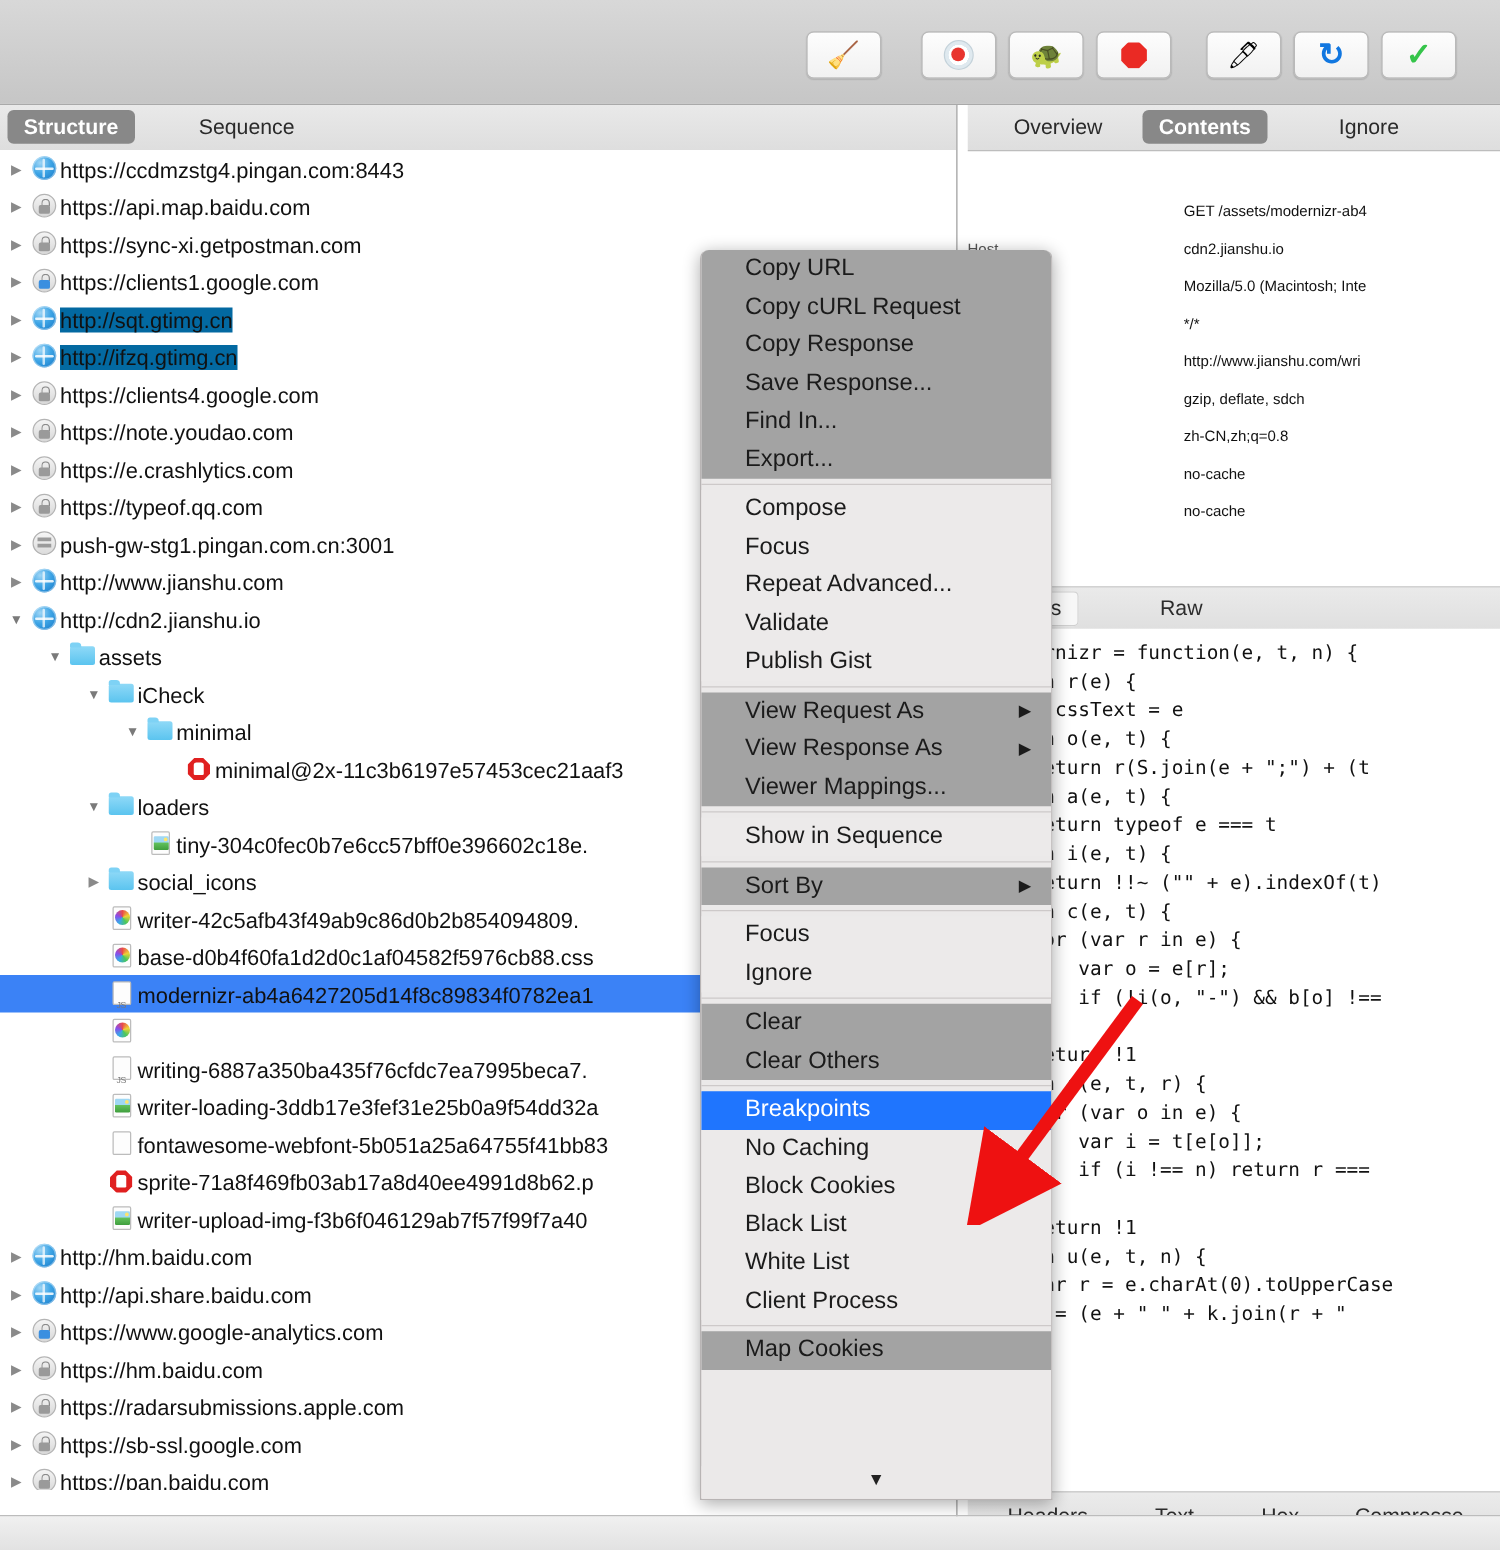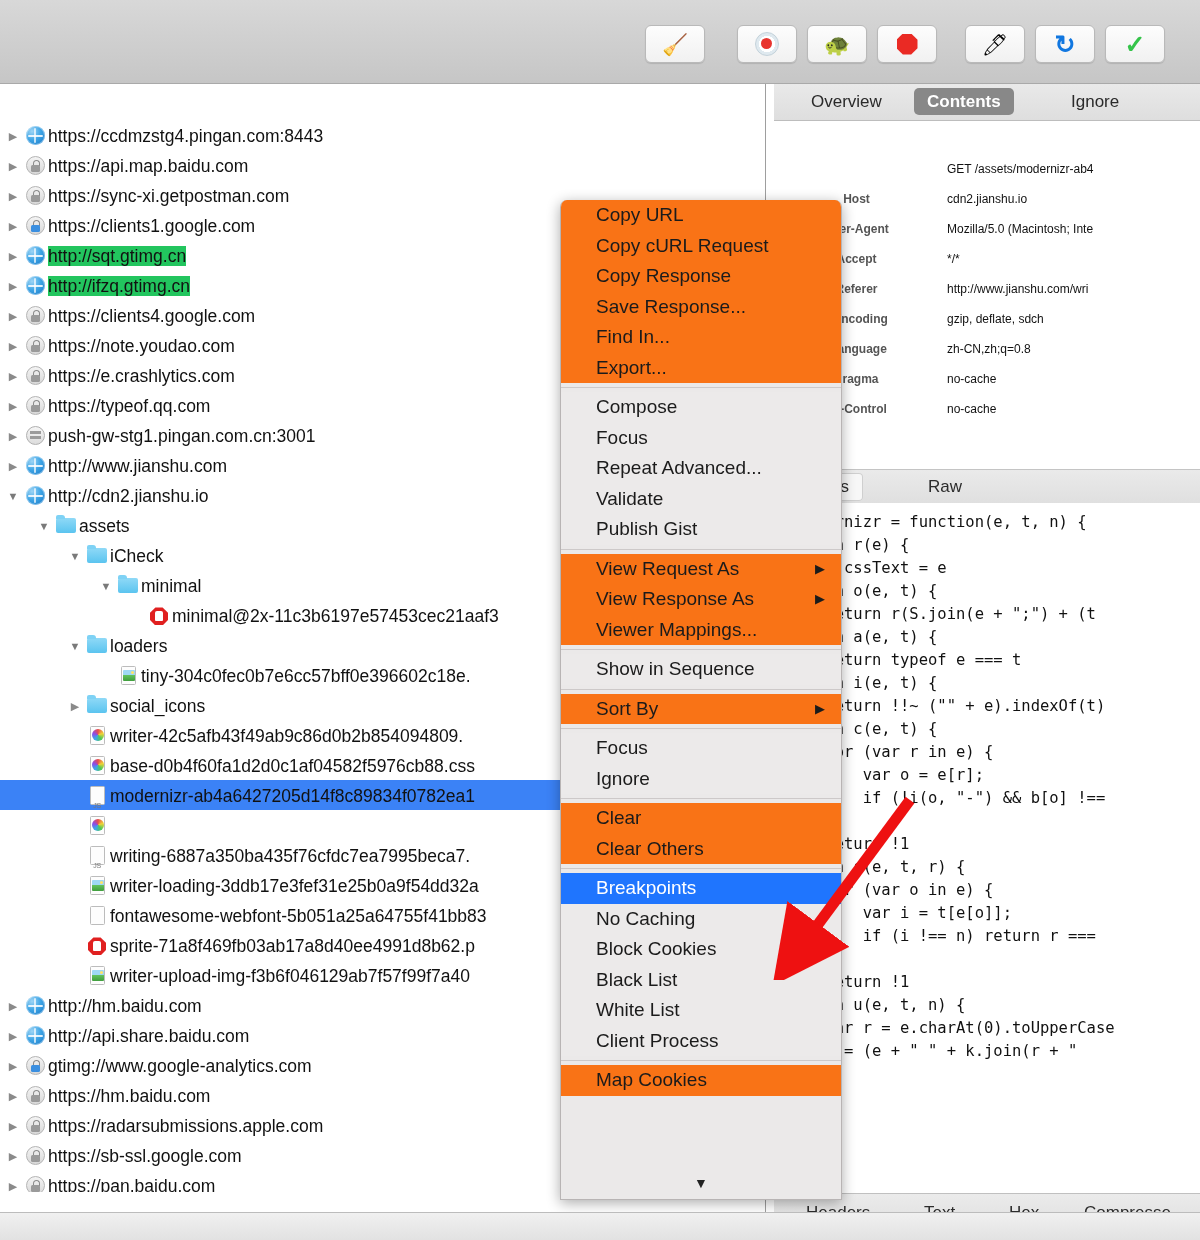--- a/index.html
+++ b/index.html
@@ -62,21 +62,21 @@
   .disc{
     display:inline-block;width:18px;text-align:center;color:#8a8a8a;font-size:11px;
     vertical-align:middle;
   }
   .disc.open{color:#7a7a7a;}
   .ico{
     display:inline-block;width:26px;text-align:center;vertical-align:middle;
     font-size:16px;line-height:30px;
   }
   .lbl{vertical-align:middle;}
-  .hl{background:#22c55e;}
+  .hl{background:#0369a1;}
 
   
   .g-globe{
     display:inline-block;width:19px;height:19px;border-radius:50%;
     background:radial-gradient(circle at 32% 28%,#9ed5f5 0%,#3ea5e6 45%,#1273c4 100%);
     position:relative;vertical-align:-4px;
     box-shadow:inset 0 0 0 1px rgba(255,255,255,.4);
   }
   .g-globe:before{
     content:"";position:absolute;left:2px;top:8.5px;width:15px;height:2px;
@@ -172,21 +172,21 @@
   #tab-contents{left:140px;}
   #tab-summary{left:284px;}
 
   #headers-list{
     position:absolute;left:0;top:37px;width:434px;height:345px;background:#fff;
     font-size:12px;
     margin-top:33px;
   }
   .hrow{height:30px;line-height:30px;white-space:nowrap;overflow:hidden;}
   .hkey{
-    display:inline-block;width:173px;text-align:center;color:#555;font-weight:bold;
+    display:inline-block;width:173px;text-align:left;color:#555;font-weight:normal;
     padding-right:8px;box-sizing:border-box;vertical-align:top;
   }
   .hval{display:inline-block;color:#111;vertical-align:top;}
 
   #body-tabbar{
     position:absolute;left:0;top:385px;width:434px;height:34px;
     background:linear-gradient(to bottom,#eaeaea,#dfdfdf);
     border-top:1px solid #c4c4c4;border-bottom:1px solid #c4c4c4;
   }
   .btab{
@@ -222,21 +222,21 @@
   
   #ctxmenu{
     position:absolute;left:560px;top:200px;width:282px;height:1000px;
     background:#ebe9e9;
     border:1px solid #b8b4b4;border-top:none;
     border-radius:7px 7px 0 0;
     box-shadow:0 3px 14px rgba(0,0,0,.33);
     font-size:19px;color:#1b1b1b;
     box-sizing:border-box;overflow:hidden;
   }
-  .mgroup{background:#f97316;}
+  .mgroup{background:#a3a3a3;}
   .mgroup.g2{background:#eceaea;}
   .mitem{
     height:30.5px;line-height:30.5px;padding-left:35px;white-space:nowrap;position:relative;
   }
   .mitem.hl{background:#1f75fe;color:#fff;}
   .msep{height:1px;background:#cdc9c9;margin:4px 0;}
   .marrow{
     position:absolute;right:16px;top:0;line-height:30.5px;font-size:13px;color:#1b1b1b;
   }
   #ctx-scroll-down{
@@ -286,20 +286,24 @@
         <span style="color:#1177e0;font-size:25px;font-weight:bold;line-height:1;">↻</span>
       </div>
     <div class="tb-btn">
         <span style="color:#35c44a;font-size:25px;font-weight:bold;line-height:1;">✓</span>
       </div>
   </div>
 </div>
 
 <div id="left-panel">
 
+  <div id="left-tabbar">
+    <div class="seg active" id="tab-structure">Structure</div>
+    <div class="seg" id="tab-sequence">Sequence</div>
+  </div>
 
   <div id="tree">
       <div class="row"><span style="display:inline-block;width:4px"></span><span class="disc">▶</span><span class="ico"><span class="g-globe"></span></span><span class="lbl">https://ccdmzstg4.pingan.com:8443</span></div>
       <div class="row"><span style="display:inline-block;width:4px"></span><span class="disc">▶</span><span class="ico"><span class="g-lock"></span></span><span class="lbl">https://api.map.baidu.com</span></div>
       <div class="row"><span style="display:inline-block;width:4px"></span><span class="disc">▶</span><span class="ico"><span class="g-lock"></span></span><span class="lbl">https://sync-xi.getpostman.com</span></div>
       <div class="row"><span style="display:inline-block;width:4px"></span><span class="disc">▶</span><span class="ico"><span class="g-lock blue"></span></span><span class="lbl">https://clients1.google.com</span></div>
       <div class="row"><span style="display:inline-block;width:4px"></span><span class="disc">▶</span><span class="ico"><span class="g-globe"></span></span><span class="lbl hl">http://sqt.gtimg.cn</span></div>
       <div class="row"><span style="display:inline-block;width:4px"></span><span class="disc">▶</span><span class="ico"><span class="g-globe"></span></span><span class="lbl hl">http://ifzq.gtimg.cn</span></div>
       <div class="row"><span style="display:inline-block;width:4px"></span><span class="disc">▶</span><span class="ico"><span class="g-lock"></span></span><span class="lbl">https://clients4.google.com</span></div>
       <div class="row"><span style="display:inline-block;width:4px"></span><span class="disc">▶</span><span class="ico"><span class="g-lock"></span></span><span class="lbl">https://note.youdao.com</span></div>
@@ -319,21 +323,21 @@
       <div class="row"><span style="display:inline-block;width:66px"></span><span class="disc"></span><span class="ico"><span class="g-file"><i class="swatch"></i></span></span><span class="lbl">base-d0b4f60fa1d2d0c1af04582f5976cb88.css</span></div>
       <div class="row sel"><span style="display:inline-block;width:66px"></span><span class="disc"></span><span class="ico"><span class="g-file js"></span></span><span class="lbl">modernizr-ab4a6427205d14f8c89834f0782ea1</span></div>
       <div class="row"><span style="display:inline-block;width:66px"></span><span class="disc"></span><span class="ico"><span class="g-file"><i class="swatch"></i></span></span></div>
       <div class="row"><span style="display:inline-block;width:66px"></span><span class="disc"></span><span class="ico"><span class="g-file js"></span></span><span class="lbl">writing-6887a350ba435f76cfdc7ea7995beca7.</span></div>
       <div class="row"><span style="display:inline-block;width:66px"></span><span class="disc"></span><span class="ico"><span class="g-file"><i class="pic"></i></span></span><span class="lbl">writer-loading-3ddb17e3fef31e25b0a9f54dd32a</span></div>
       <div class="row"><span style="display:inline-block;width:66px"></span><span class="disc"></span><span class="ico"><span class="g-file"></span></span><span class="lbl">fontawesome-webfont-5b051a25a64755f41bb83</span></div>
       <div class="row"><span style="display:inline-block;width:66px"></span><span class="disc"></span><span class="ico"><span class="g-stop"><i></i><b></b></span></span><span class="lbl">sprite-71a8f469fb03ab17a8d40ee4991d8b62.p</span></div>
       <div class="row"><span style="display:inline-block;width:66px"></span><span class="disc"></span><span class="ico"><span class="g-file"><i class="pic"></i></span></span><span class="lbl">writer-upload-img-f3b6f046129ab7f57f99f7a40</span></div>
       <div class="row"><span style="display:inline-block;width:4px"></span><span class="disc">▶</span><span class="ico"><span class="g-globe"></span></span><span class="lbl">http://hm.baidu.com</span></div>
       <div class="row"><span style="display:inline-block;width:4px"></span><span class="disc">▶</span><span class="ico"><span class="g-globe"></span></span><span class="lbl">http://api.share.baidu.com</span></div>
-      <div class="row"><span style="display:inline-block;width:4px"></span><span class="disc">▶</span><span class="ico"><span class="g-lock blue"></span></span><span class="lbl">gtimg://www.google-analytics.com</span></div>
+      <div class="row"><span style="display:inline-block;width:4px"></span><span class="disc">▶</span><span class="ico"><span class="g-lock blue"></span></span><span class="lbl">https://www.google-analytics.com</span></div>
       <div class="row"><span style="display:inline-block;width:4px"></span><span class="disc">▶</span><span class="ico"><span class="g-lock"></span></span><span class="lbl">https://hm.baidu.com</span></div>
       <div class="row"><span style="display:inline-block;width:4px"></span><span class="disc">▶</span><span class="ico"><span class="g-lock"></span></span><span class="lbl">https://radarsubmissions.apple.com</span></div>
       <div class="row"><span style="display:inline-block;width:4px"></span><span class="disc">▶</span><span class="ico"><span class="g-lock"></span></span><span class="lbl">https://sb-ssl.google.com</span></div>
       <div class="row"><span style="display:inline-block;width:4px"></span><span class="disc">▶</span><span class="ico"><span class="g-lock"></span></span><span class="lbl">https://pan.baidu.com</span></div>
     </div>
 
 </div>
 
 <div id="right-divider"></div>
 

